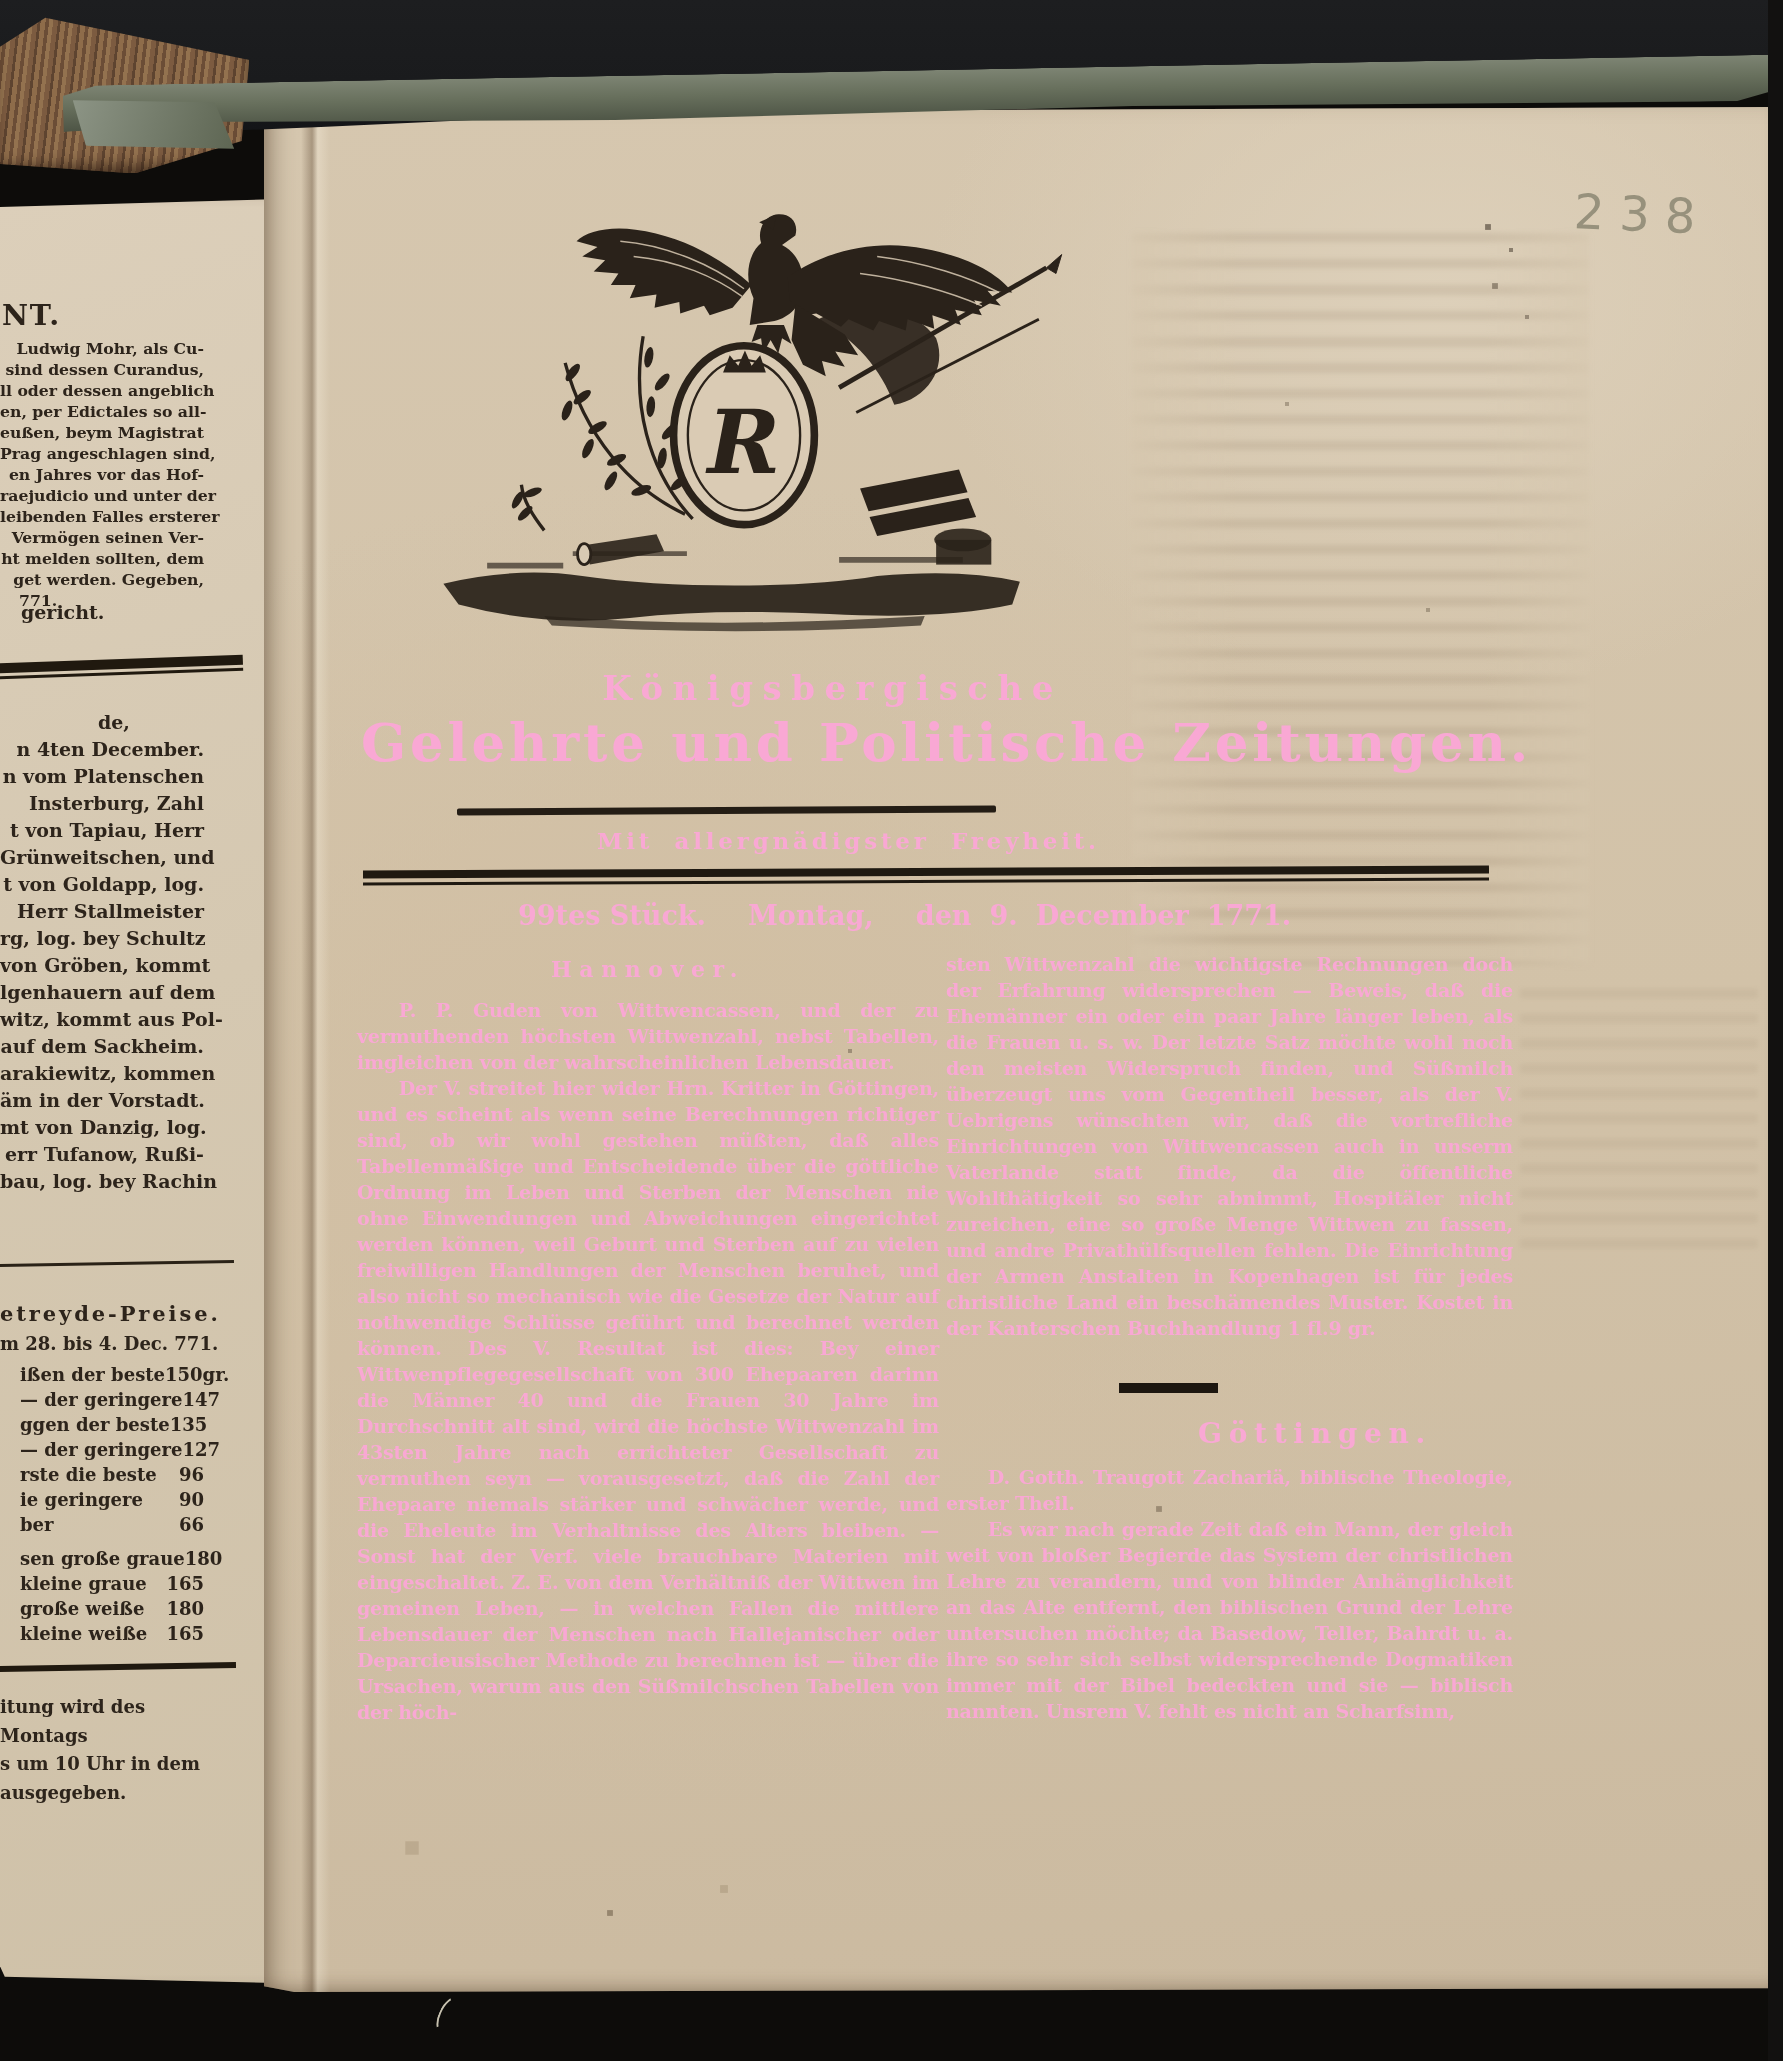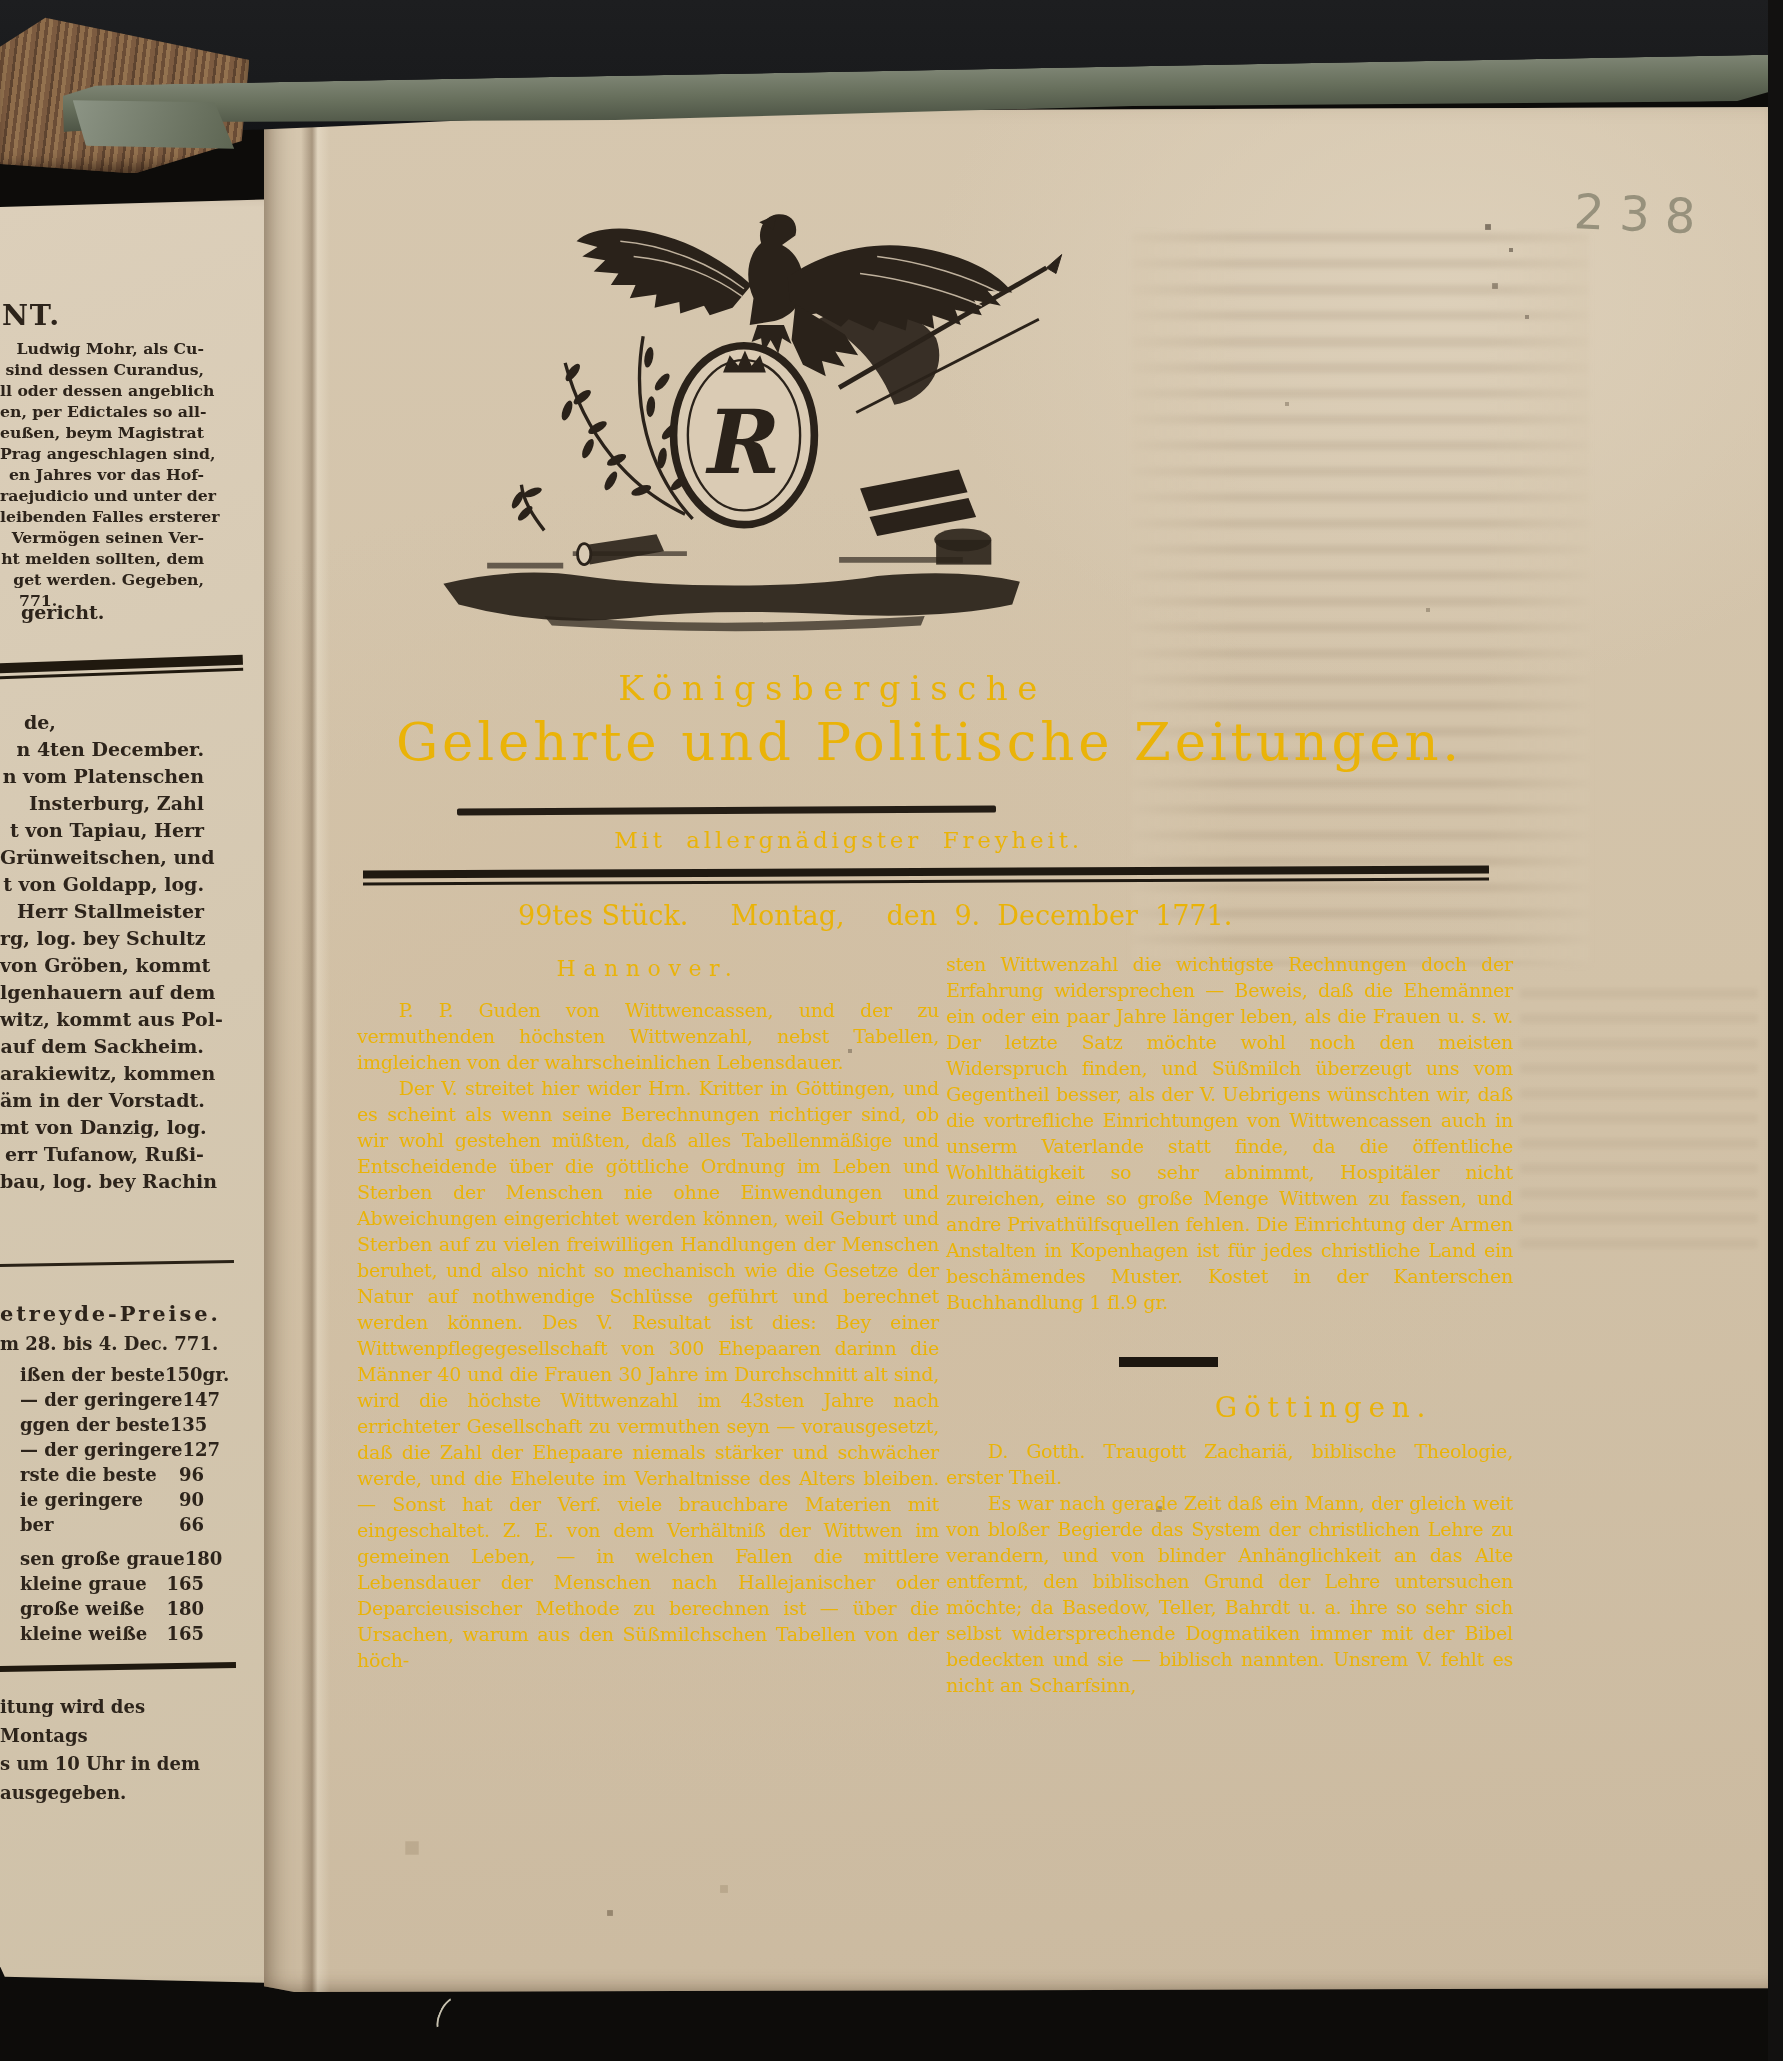--- a/index.html
+++ b/index.html
@@ -48,21 +48,21 @@
     box-shadow:1487px 226px 0 1.9px rgba(40,30,20,.5),1510px 249px 0 1px rgba(40,30,20,.45),
      1494px 285px 0 1.9px rgba(50,40,25,.4),1526px 316px 0 1px rgba(40,30,20,.35),
      849px 1050px 0 1px rgba(40,30,20,.3),1158px 1508px 0 1.9px rgba(60,45,28,.35),
      609px 1912px 0 1.9px rgba(70,55,35,.4),1427px 609px 0 1px rgba(60,45,30,.3),
      1286px 403px 0 1px rgba(60,45,30,.3),411px 1847px 0 5.7px rgba(110,88,60,.18),
      723px 1888px 0 2.9px rgba(110,88,60,.2);}
   .fiber{position:absolute;left:439px;top:1995px;width:21px;height:40px;border:2.9px solid transparent;
     border-left:2.9px solid rgba(232,226,204,.85);border-radius:60% 40% 50% 50%;transform:rotate(24deg);}
 
   
-  .ink{color:#eab308;font-weight:normal;}
+  .ink{color:#f9a8d4;font-weight:bold;}
   .pencil-number{position:absolute;left:1574px;top:186px;font-family:"DejaVu Sans","Liberation Sans",sans-serif;
     font-size:48px;color:#87836f;opacity:.8;letter-spacing:15px;transform:rotate(2.5deg);font-weight:normal;}
 
   
   .vignette{position:absolute;left:430px;top:186px;width:647px;height:449px;}
   .series-title{position:absolute;left:533px;top:668px;width:599px;text-align:center;
     font-size:34px;letter-spacing:9.5px;white-space:nowrap;}
   .main-title{position:absolute;left:361px;top:711px;width:1137px;text-align:center;
     font-size:53px;letter-spacing:3.8px;white-space:nowrap;}
   .short-rule{position:absolute;left:457px;top:807px;width:539px;height:6.7px;background:#241d15;
@@ -92,21 +92,21 @@
   .strip .nt{position:absolute;left:1.9px;top:298px;font-size:28.5px;letter-spacing:1.9px;}
   .s1{position:absolute;left:0;top:338px;width:204px;font-size:15.7px;line-height:21px;}
   .s1 div{text-align:right;white-space:nowrap;}
   .s1 div.al{text-align:left;padding-left:19px;}
   .gericht{position:absolute;left:21px;top:601px;font-size:19px;}
   .strip-rule1{position:absolute;left:-5.7px;top:659px;width:249px;transform:rotate(-2deg);}
   .strip-rule1 .b1{height:9.5px;background:#20190f;}
   .strip-rule1 .b2{height:2.9px;background:#20190f;margin-top:3.8px;}
   .s2{position:absolute;left:0;top:709px;width:204px;font-size:19px;line-height:27px;}
   .s2 div{text-align:right;white-space:nowrap;}
-  .s2 div.al{text-align:left;padding-left:24px;}
+  .s2 div.al{text-align:center;padding-left:24px;}
   .strip-rule2{position:absolute;left:-3.8px;top:1262px;width:238px;height:2.9px;background:#2a2217;transform:rotate(-1deg);}
   .gp-title{position:absolute;left:0;top:1301px;width:204px;text-align:right;font-size:21px;letter-spacing:2.9px;white-space:nowrap;}
   .gp-sub{position:absolute;left:0;top:1333px;width:204px;text-align:right;font-size:18px;white-space:nowrap;}
   .gp-rows{position:absolute;left:0;top:1362px;width:204px;font-size:18px;line-height:25px;padding-left:20px;}
   .price-row{display:flex;justify-content:space-between;white-space:nowrap;}
   .price-row.gap{margin-top:8.6px;text-align:center;}
   .strip-rule3{position:absolute;left:-3.8px;top:1664px;width:240px;height:5.7px;background:#20190f;transform:rotate(-1deg);}
   .strip-footer{position:absolute;left:0;top:1693px;width:207px;font-size:18px;line-height:28.5px;}
 </style>
 </head>

